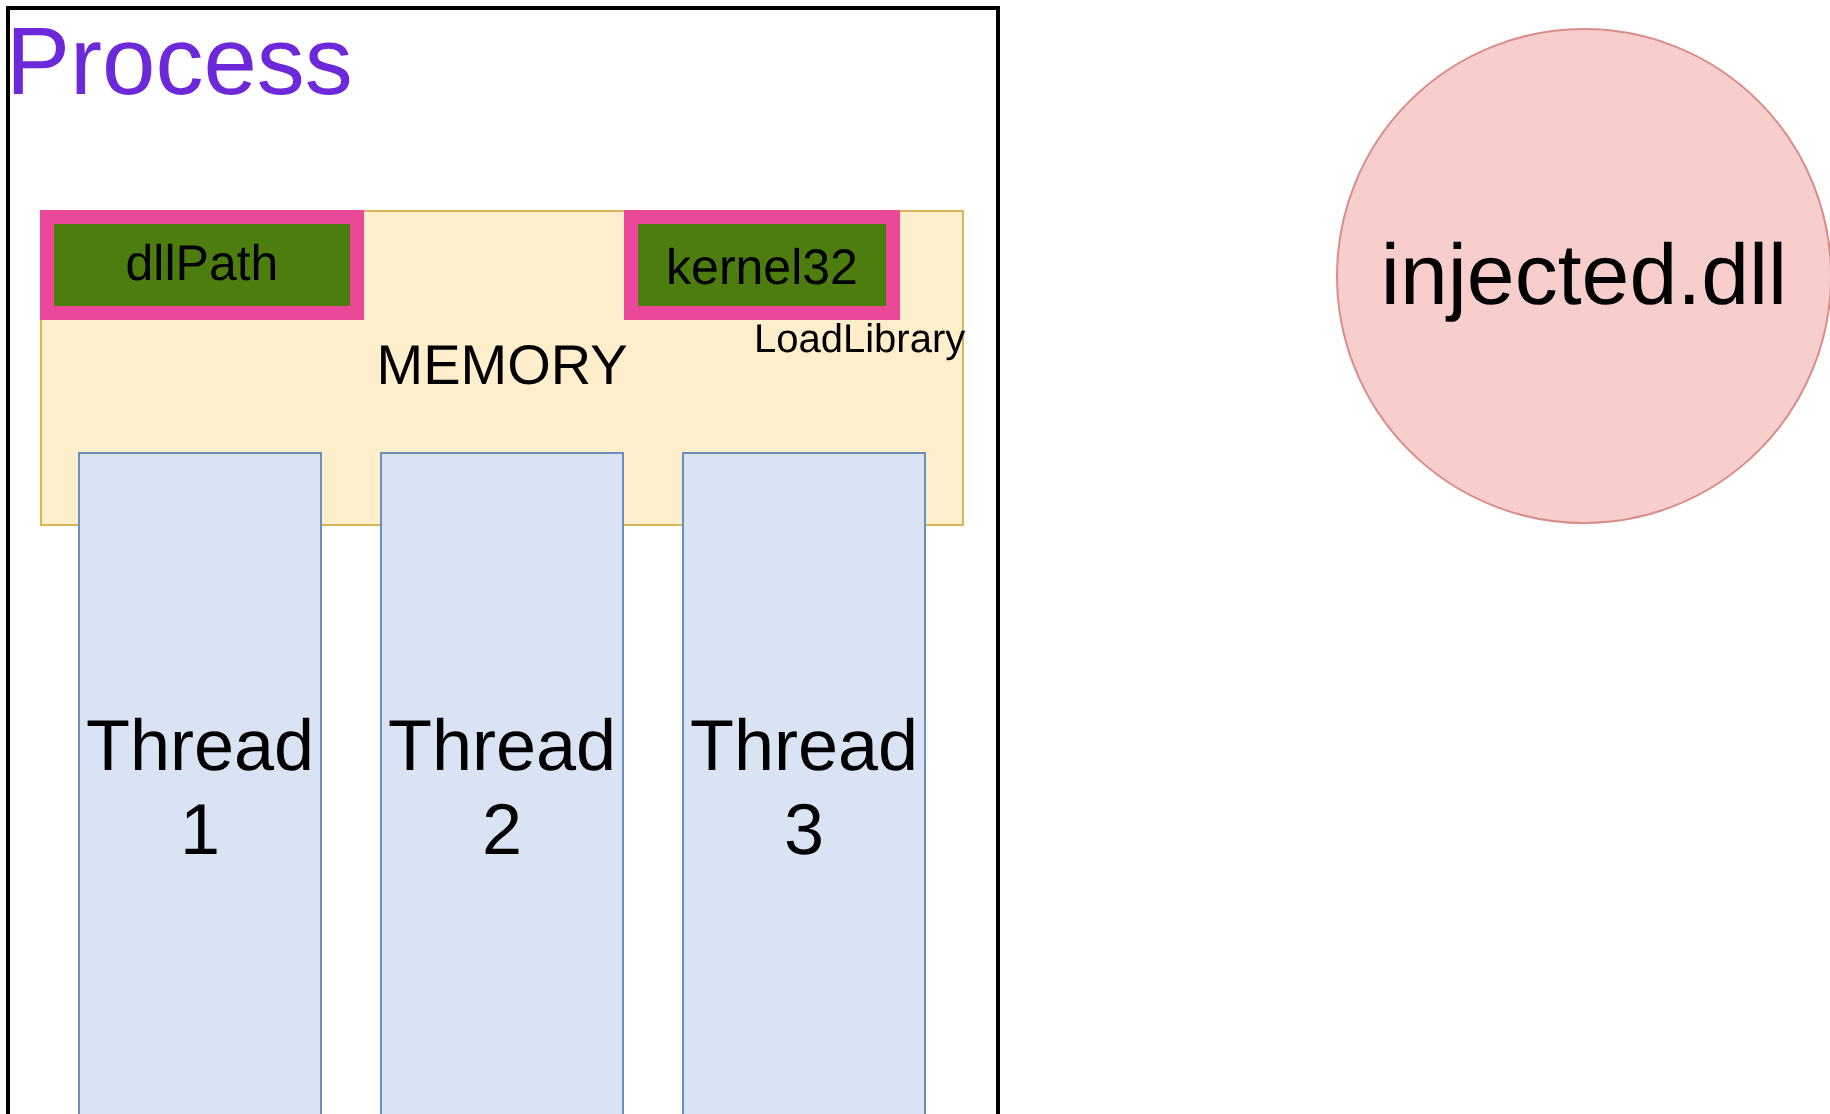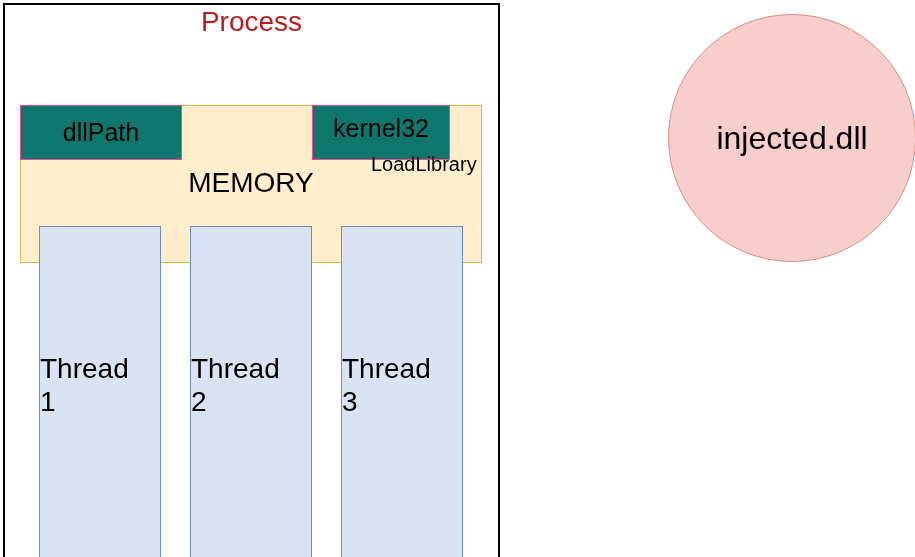--- a/index.html
+++ b/index.html
@@ -29,24 +29,23 @@
     height: 575px;           
     background: #ffffff;
     border: 2px solid #000000;
     box-sizing: border-box;
   }
   .process-title {
     position: absolute;
     left: 3px;
     top: 8px;
     width: 497px;
-    text-align: center;
-    font-size: 28px;
-    line-height: 1;
-    color: #b91c1c;
+    font-size: 48px;
+    line-height: 1;
+    color: #6d28d9;
     white-space: nowrap;
   }
 
   
   .memory-box {
     position: absolute;
     left: 20px;
     top: 105px;
     width: 462px;
     height: 158px;
@@ -61,22 +60,22 @@
     width: 462px;
     text-align: center;
     font-size: 28px;
     line-height: 1;
     white-space: nowrap;
   }
 
   
   .mem-slot {
     position: absolute;
-    background: #0f766e;
-    border: 1px solid #ec4899;
+    background: #4d7c0f;
+    border: 7px solid #ec4899;
     box-sizing: border-box;
     padding-left: 29px;
   }
   .slot-dllpath {
     left: 20px;
     top: 105px;
     width: 162px;
     height: 55px;
   }
   .slot-kernel32 {
@@ -126,21 +125,22 @@
     box-sizing: border-box;
   }
   .thread-1 { left: 39px; }
   .thread-2 { left: 190px; }
   .thread-3 { left: 341px; }
   .thread-label {
     position: absolute;
     left: 0;
     top: 125px;
     width: 100%;
-    font-size: 28px;
+    text-align: center;
+    font-size: 36px;
     line-height: 1.18;
     white-space: pre-line;
   }
 
   
   .dll-circle {
     position: absolute;
     left: 668px;
     top: 14px;
     width: 248px;
@@ -152,21 +152,21 @@
   }
   .dll-label {
     position: absolute;
     left: 0;
     top: 0;
     width: 100%;
     height: 100%;
     display: flex;
     align-items: center;
     justify-content: center;
-    font-size: 32px;
+    font-size: 43px;
     line-height: 1;
     white-space: nowrap;
   }
 </style>
 </head>
 <body>
 
 <div id="canvas">
 
   <div class="process-box"></div>

